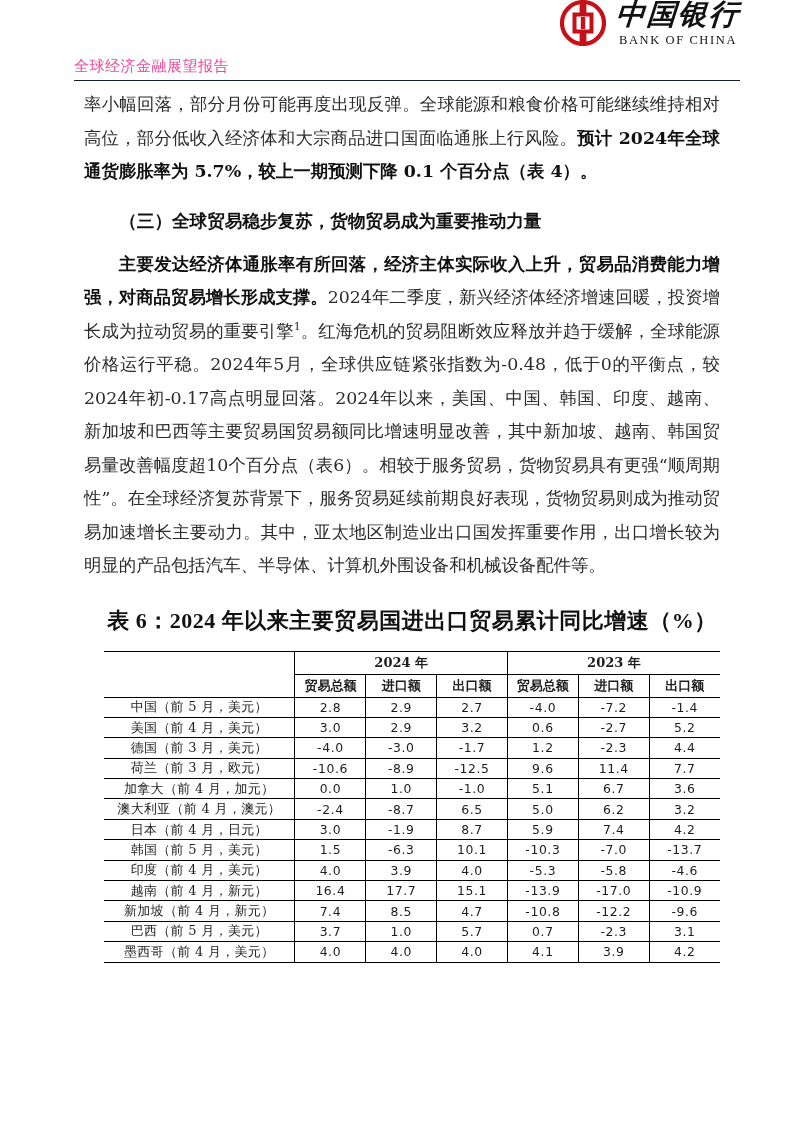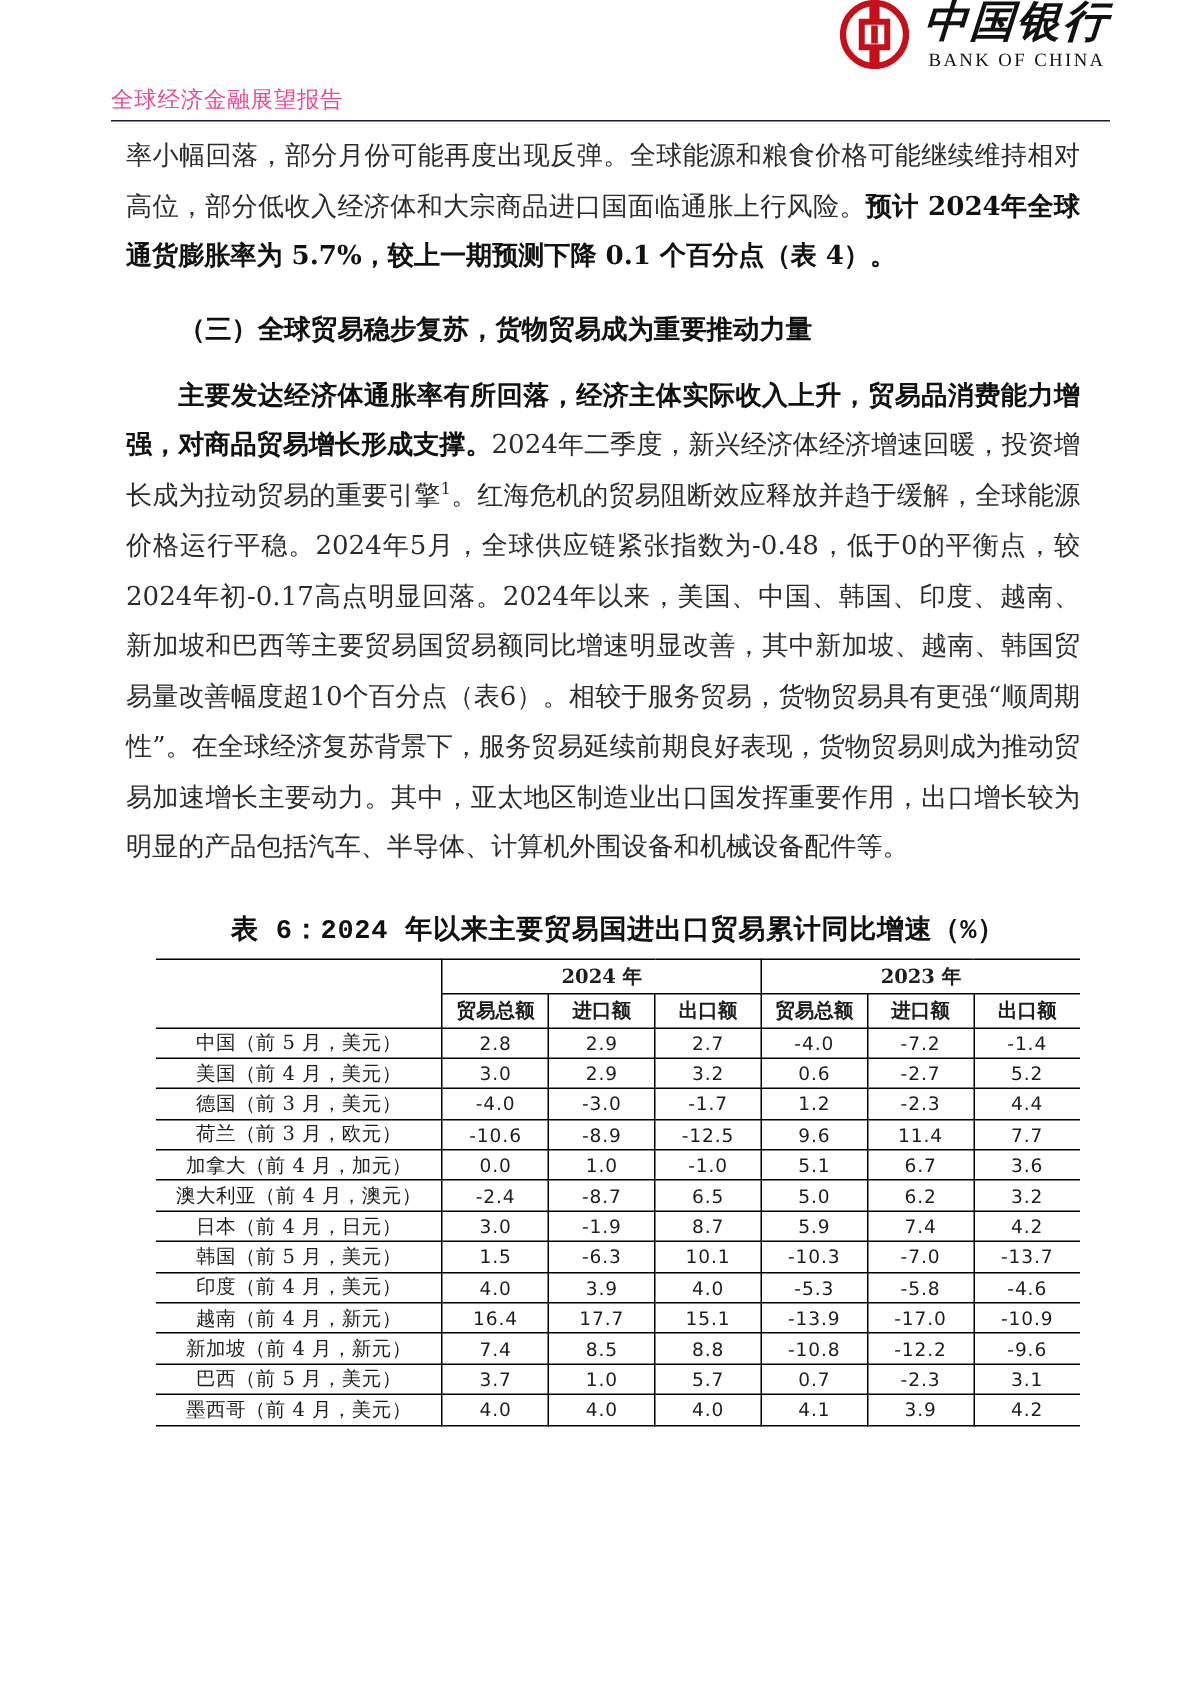--- a/index.html
+++ b/index.html
@@ -108,41 +108,41 @@
   .b { font-weight: bold; color: #111; }
   .indent2 { text-indent: 2em; }
 
   .section-heading {
     margin: 15px 0 10px 0;
     font-size: 17.6px;
     line-height: 34px;
     font-weight: bold;
     text-indent: 2em;
     color: #111;
-    font-family: Liberation Mono, monospace;
+    font-family: Liberation Sans, sans-serif;
   }
 
   sup.fn {
     font-size: 11px;
     vertical-align: super;
     line-height: 0;
   }
 
   
   .table-block {
     margin: 24px 74px 0 104px;
   }
   .table-caption {
     text-align: center;
     font-weight: bold;
-    font-size: 18px;
+    font-size: 22px;
     line-height: 28px;
-    margin-bottom: 4px;
+    margin-bottom: 16px;
     color: #111;
-    font-family: Liberation Mono, monospace;
+    font-family: Liberation Serif, serif;
     letter-spacing: 0.5px;
   }
   table.data {
     border-collapse: collapse;
     width: 100%;
     font-family: "DejaVu Serif", "Liberation Serif", serif;
   }
   table.data th,
   table.data td {
     border: 0.9px solid #000;
@@ -389,21 +389,21 @@
             <td class="num">17.7</td>
             <td class="num">15.1</td>
             <td class="num">-13.9</td>
             <td class="num">-17.0</td>
             <td class="num">-10.9</td>
           </tr>
           <tr>
             <td class="rowhead">新加坡（前 4 月，新元）</td>
             <td class="num">7.4</td>
             <td class="num">8.5</td>
-            <td class="num">8.8</td>
+            <td class="num">4.7</td>
             <td class="num">-10.8</td>
             <td class="num">-12.2</td>
             <td class="num">-9.6</td>
           </tr>
           <tr>
             <td class="rowhead">巴西（前 5 月，美元）</td>
             <td class="num">3.7</td>
             <td class="num">1.0</td>
             <td class="num">5.7</td>
             <td class="num">0.7</td>

